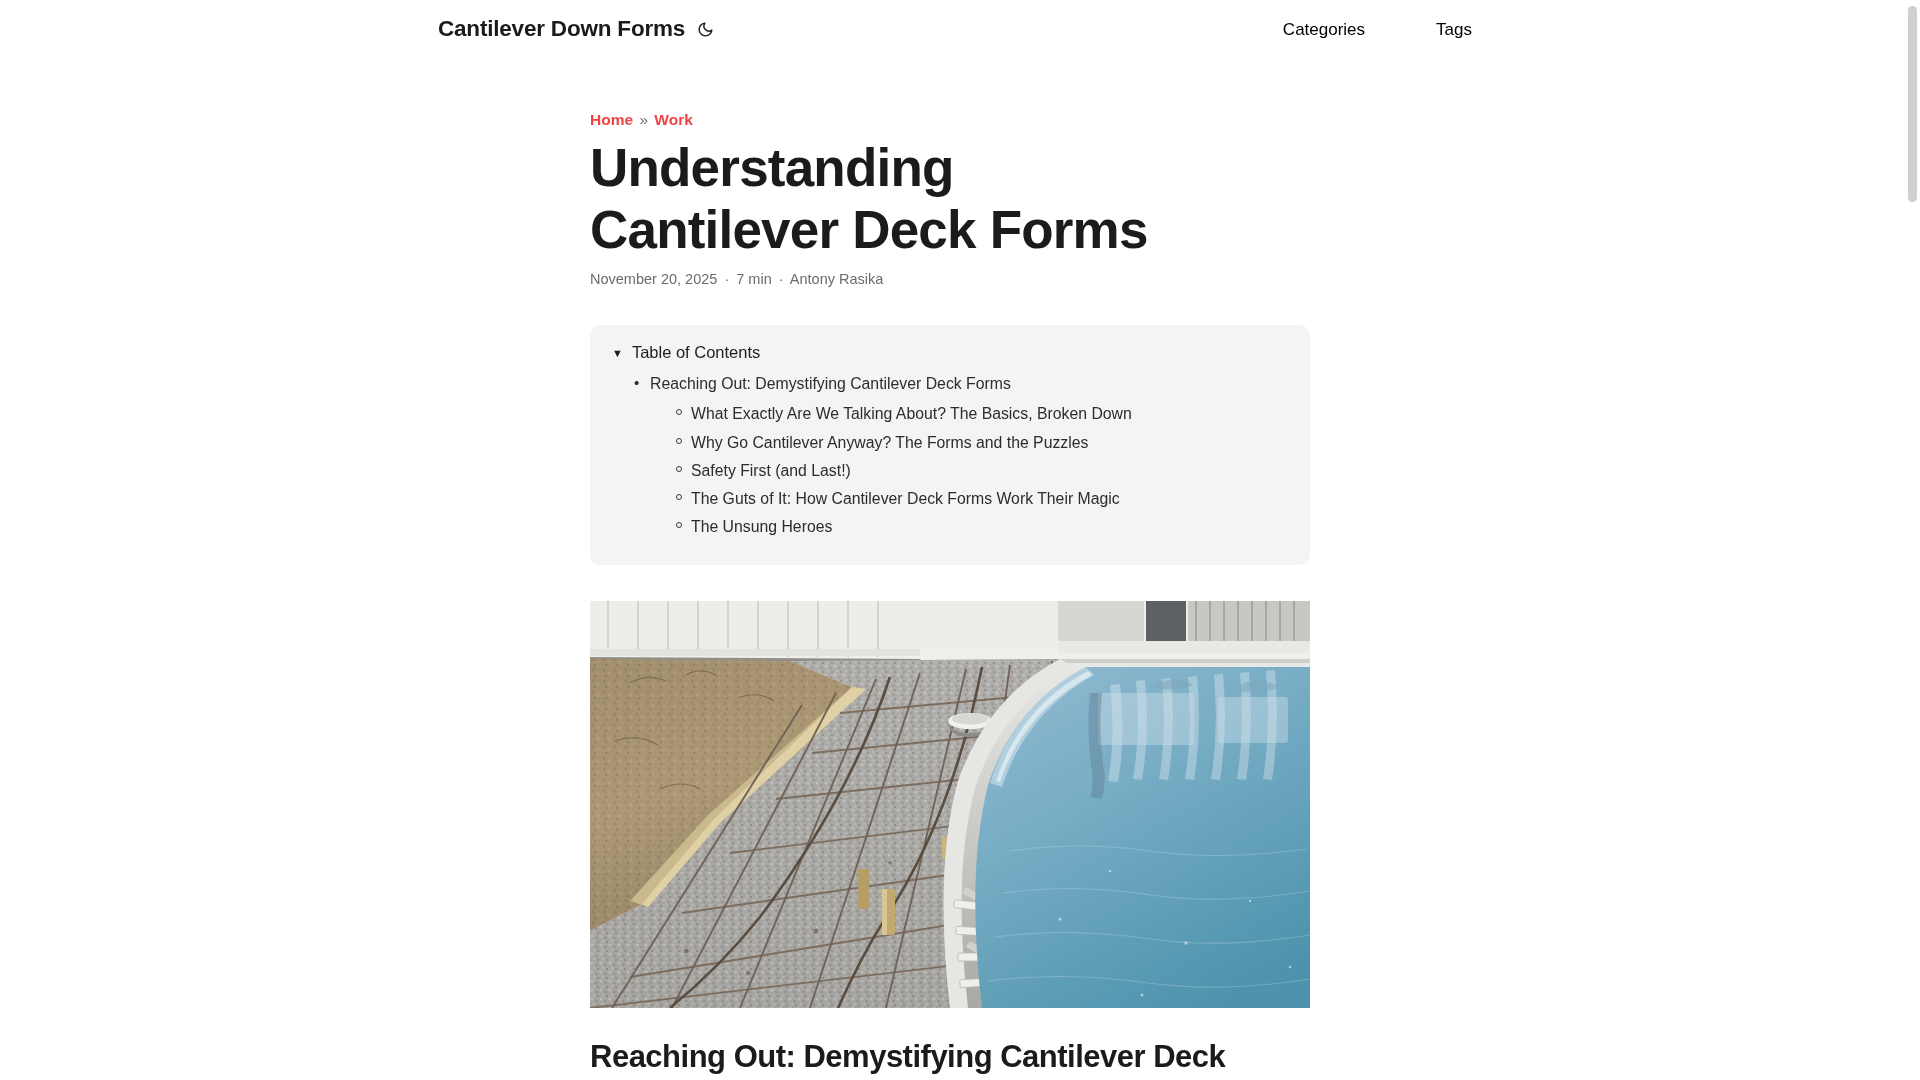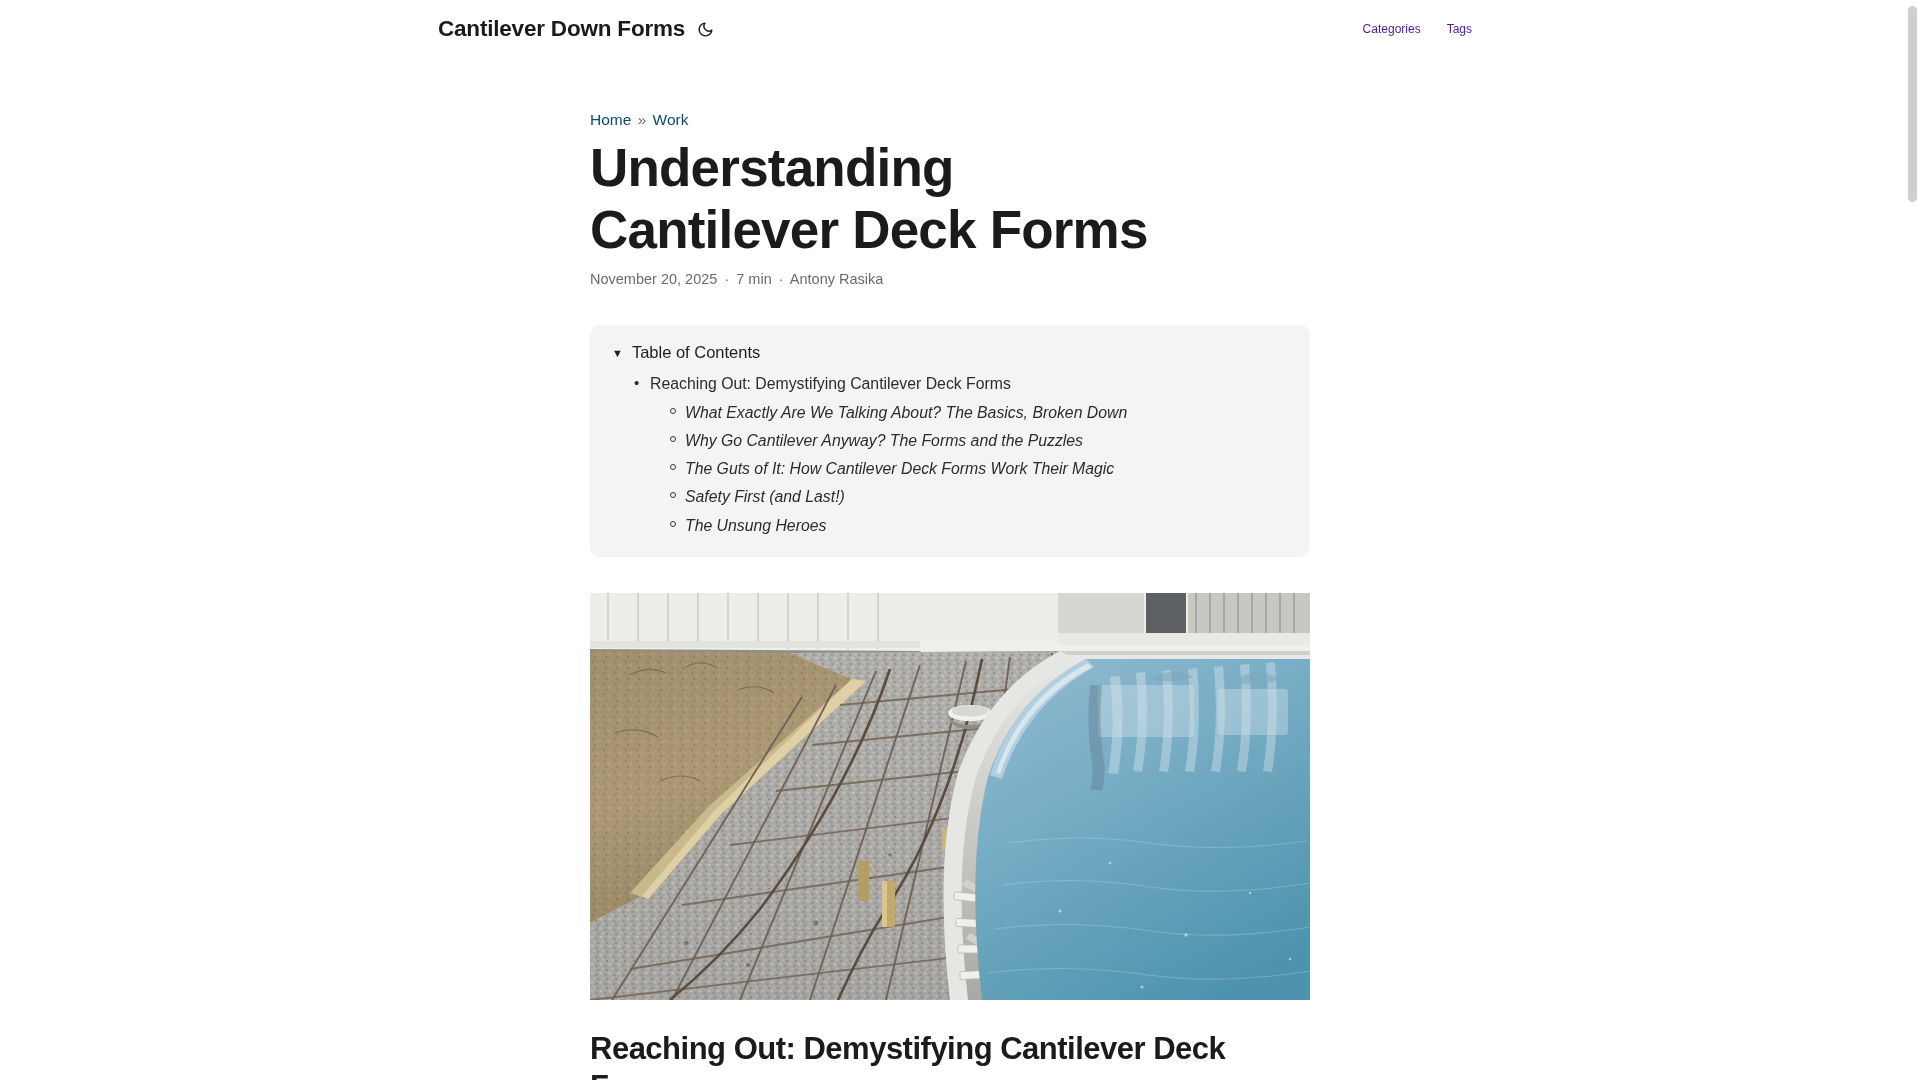--- a/index.html
+++ b/index.html
@@ -55,43 +55,45 @@
     cursor: pointer;
     margin-top: 1px;
   }
   .moon-icon svg { display: block; }
   .main-nav {
     display: flex;
     align-items: center;
     gap: 26px;
   }
   .nav-link {
-    font-size: 12px;
-    color: #4c1d95;
+    font-size: 17px;
+    color: #000000;
     text-decoration: none;
     white-space: nowrap;
     line-height: 1;
+    margin-left: 45px;
   }
 
   
   .content-col {
     width: 720px;
     margin: 0 0 0 590px;
     padding-top: 52px;
   }
 
   .breadcrumb {
     font-size: 15.5px;
     color: #404040;
     margin-bottom: 7px;
     line-height: 1.3;
   }
   .breadcrumb a {
-    color: #0c4a6e;
+    color: #ef4444;
     text-decoration: none;
+    font-weight: bold;
   }
   .breadcrumb .sep {
     color: #6d6d6d;
     padding: 0 2px;
   }
 
   .post-title {
     font-size: 53px;
     font-weight: bold;
     line-height: 1.16;
@@ -145,24 +147,23 @@
     color: #2c2c2c;
     padding-left: 16px;
   }
   .toc-list > li > .marker {
     position: absolute;
     left: 0; top: 0;
     color: #2c2c2c;
   }
   .toc-list .level1 > .marker { font-size: 15px; line-height: 1.5; }
   .toc-sub {
-    margin: 0;
+    margin: 6px;
     padding-left: 19px;
     list-style: none;
-    font-style: italic;
   }
   .toc-sub > li {
     position: relative;
     font-size: 15.8px;
     line-height: 1.5;
     color: #2c2c2c;
     padding-left: 16px;
     margin-top: 4.5px;
   }
   .toc-sub > li > .marker {
@@ -272,25 +273,25 @@
           <li>
             <span class="marker"></span>
             <a class="toc-link" href="#">What Exactly Are We Talking About? The Basics, Broken Down</a>
           </li>
           <li>
             <span class="marker"></span>
             <a class="toc-link" href="#">Why Go Cantilever Anyway? The Forms and the Puzzles</a>
           </li>
           <li>
             <span class="marker"></span>
-            <a class="toc-link" href="#">The Guts of It: How Cantilever Deck Forms Work Their Magic</a>
+            <a class="toc-link" href="#">Safety First (and Last!)</a>
           </li>
           <li>
             <span class="marker"></span>
-            <a class="toc-link" href="#">Safety First (and Last!)</a>
+            <a class="toc-link" href="#">The Guts of It: How Cantilever Deck Forms Work Their Magic</a>
           </li>
           <li>
             <span class="marker"></span>
             <a class="toc-link" href="#">The Unsung Heroes</a>
           </li>
         </ul>
       </li>
     </ul>
   </section>
 

